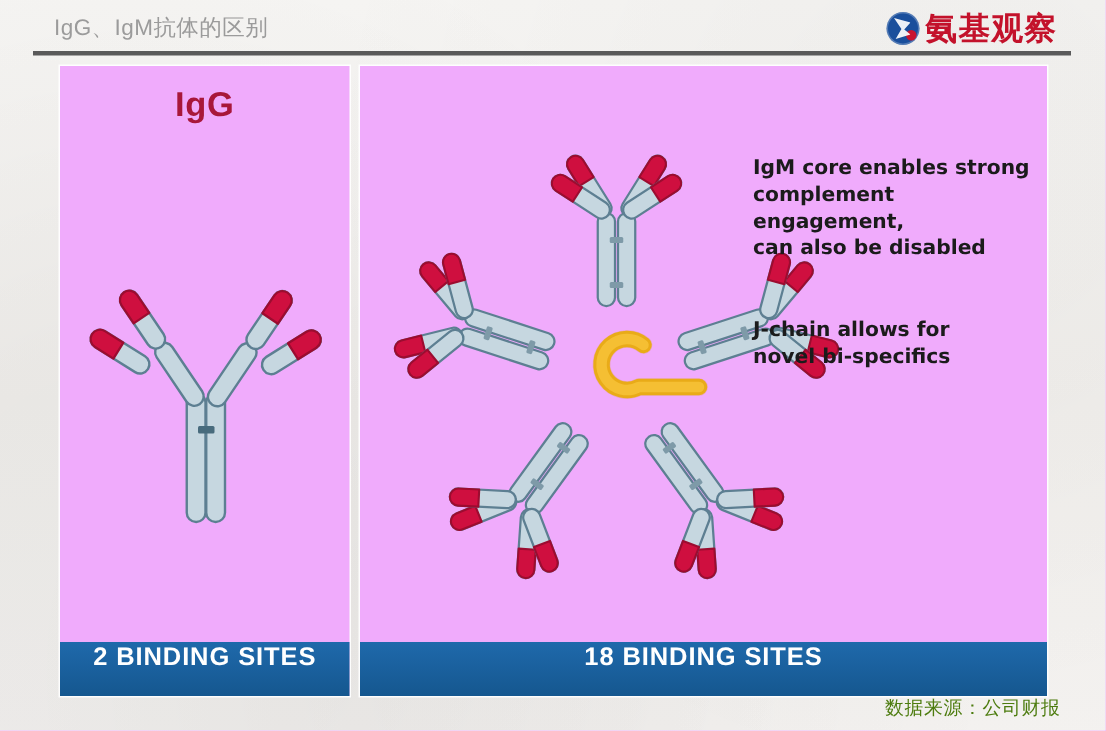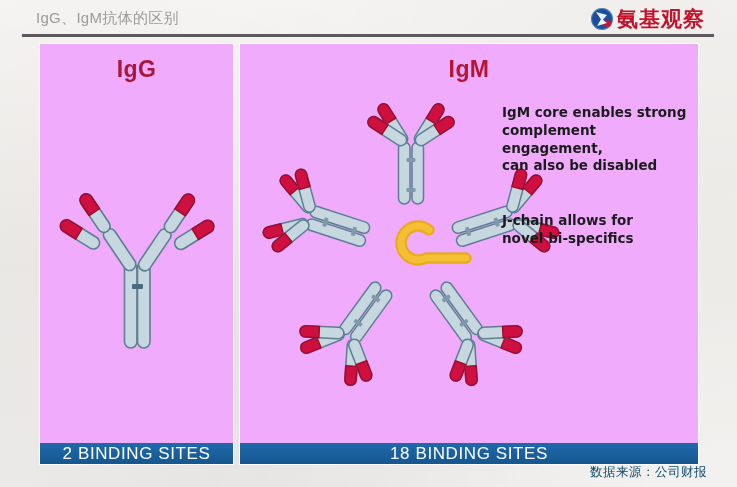--- a/index.html
+++ b/index.html
@@ -72,42 +72,42 @@
 
   .panel-title{
     position:absolute;top:12px;left:0;width:100%;
     text-align:center;
     font-size:23px;font-weight:bold;color:#a8173a;
     letter-spacing:.4px;
   }
   #panel-igm .panel-title{color:#b41534;}
 
   .binding-bar{
-    position:absolute;left:0;bottom:0;width:100%;height:21px;
+    position:absolute;left:0;bottom:0;width:100%;height:36px;
     background:linear-gradient(180deg,#1f69ab 0%, #15578f 100%);
     color:#ffffff;
-    display:flex;align-items:center;justify-content:center;
-    font-size:17px;font-weight:normal;letter-spacing:.6px;
+    display:flex;justify-content:center;
+    font-size:17px;font-weight:bold;letter-spacing:.6px;
     box-sizing:border-box;
   }
 
   
   .anno{
     position:absolute;
     color:#1b1b1b;font-weight:bold;
     font-size:13.5px;line-height:1.32;
     font-family:"DejaVu Sans", sans-serif;
     white-space:pre-line;
   }
   #anno-core{left:262px;top:60px;width:195px;}
   #anno-jchain{left:262px;top:168px;width:175px;}
 
   .footer-note{
     position:absolute;right:30px;bottom:6px;
-    font-size:12.5px;color:#0c4a6e;letter-spacing:.5px;
+    font-size:12.5px;color:#4d7c0f;letter-spacing:.5px;
   }
 
   svg{display:block;}
 </style>
 </head>
 <body>
 
 <div class="bg-noise"></div>
 
 <div class="header">
@@ -161,21 +161,20 @@
       </g>
     </g>
   </svg>
 
   <div class="binding-bar">
     <span>2 BINDING SITES</span>
   </div>
 </div>
 
 <div class="panel" id="panel-igm">
-  <div class="panel-title">IgM</div>
 
   <svg width="330" height="340" viewBox="0 0 330 340" style="position:absolute;left:6px;top:36px;">
     <defs>
 
       <g id="igm-unit">
         <g stroke="#5d7f92" stroke-width="1.5" stroke-linejoin="round">
 
           <rect x="-12.5" y="-108" width="11.5" height="62" rx="5.7" fill="#c6d7e0"></rect>
           <rect x="1" y="-108" width="11.5" height="62" rx="5.7" fill="#c6d7e0"></rect>
           <rect x="-4.5" y="-92" width="9" height="4" rx="1" fill="#7e9aa8" stroke="none"></rect>

